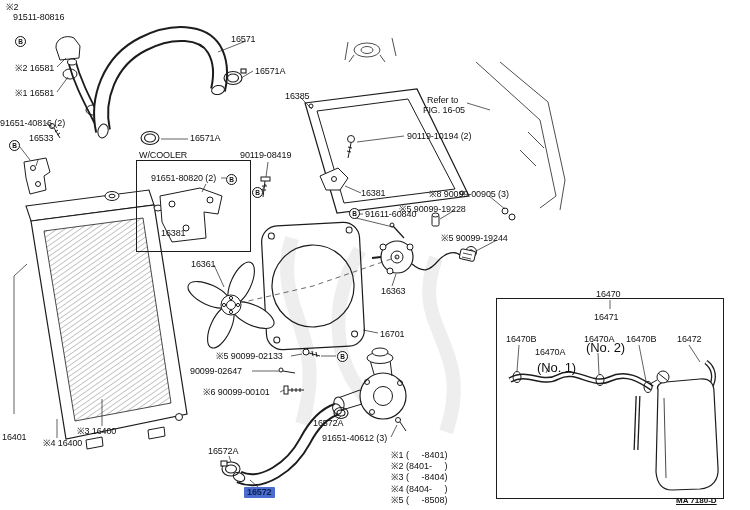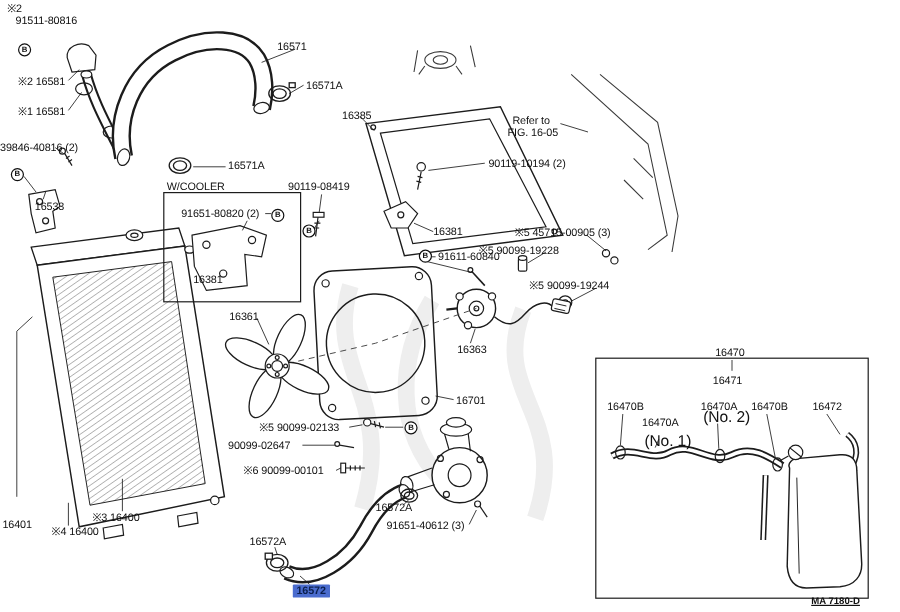--- a/index.html
+++ b/index.html
@@ -253,44 +253,44 @@
     <line x1="689" y1="345" x2="700" y2="362"></line>
     <line x1="610" y1="300" x2="610" y2="309"></line>
   </g>
 </svg>
 
 <div class="lbl" style="left:6px;top:3px">※2</div>
 <div class="lbl" style="left:13px;top:13px">91511-80816</div>
 <div class="cb" style="left:15px;top:36px">B</div>
 <div class="lbl" style="left:15px;top:64px">※2 16581</div>
 <div class="lbl" style="left:15px;top:89px">※1 16581</div>
-<div class="lbl" style="left:0px;top:119px">39846-40816 (2)</div>
+<div class="lbl" style="left:0px;top:119px">91651-40816 (2)</div>
 <div class="cb" style="left:9px;top:140px">B</div>
-<div class="lbl" style="left:29px;top:168px">16533</div>
+<div class="lbl" style="left:29px;top:134px">16533</div>
 
 <div class="lbl" style="left:231px;top:35px">16571</div>
 <div class="lbl" style="left:255px;top:67px">16571A</div>
 <div class="lbl" style="left:190px;top:134px">16571A</div>
 
 <div class="lbl" style="left:139px;top:151px">W/COOLER</div>
 <div class="lbl" style="left:151px;top:174px">91651-80820 (2)</div>
 <div class="cb" style="left:226px;top:174px">B</div>
 <div class="lbl" style="left:161px;top:229px">16381</div>
 
 <div class="lbl" style="left:285px;top:92px">16385</div>
 <div class="lbl" style="left:427px;top:96px">Refer to</div>
 <div class="lbl" style="left:423px;top:106px">FIG. 16-05</div>
 <div class="lbl" style="left:407px;top:132px">90119-10194 (2)</div>
 <div class="lbl" style="left:240px;top:151px">90119-08419</div>
 <div class="cb" style="left:252px;top:187px">B</div>
 
 <div class="lbl" style="left:361px;top:189px">16381</div>
 <div class="cb" style="left:349px;top:208px">B</div>
 <div class="lbl" style="left:365px;top:210px">91611-60840</div>
-<div class="lbl" style="left:429px;top:190px">※5 45715-00905 (3)</div>
+<div class="lbl" style="left:429px;top:190px">※8 90099-00905 (3)</div>
 <div class="lbl" style="left:399px;top:205px">※5 90099-19228</div>
 <div class="lbl" style="left:441px;top:234px">※5 90099-19244</div>
 
 <div class="lbl" style="left:191px;top:260px">16361</div>
 <div class="lbl" style="left:381px;top:287px">16363</div>
 <div class="lbl" style="left:380px;top:330px">16701</div>
 
 <div class="lbl" style="left:216px;top:352px">※5 90099-02133</div>
 <div class="cb" style="left:337px;top:351px">B</div>
 <div class="lbl" style="left:190px;top:367px">90099-02647</div>
@@ -308,16 +308,23 @@
 <div class="lbl" style="left:596px;top:290px">16470</div>
 <div class="lbl" style="left:594px;top:313px">16471</div>
 <div class="lbl" style="left:506px;top:335px">16470B</div>
 <div class="lbl" style="left:584px;top:335px">16470A</div>
 <div class="lbl sm" style="left:586px;top:344px">(No. 2)</div>
 <div class="lbl" style="left:626px;top:335px">16470B</div>
 <div class="lbl" style="left:677px;top:335px">16472</div>
 <div class="lbl" style="left:535px;top:348px">16470A</div>
 <div class="lbl sm" style="left:537px;top:364px">(No. 1)</div>
 
+<div class="legend">
+  <div class="lg">※1 (     -8401)</div>
+  <div class="lg">※2 (8401-     )</div>
+  <div class="lg">※3 (     -8404)</div>
+  <div class="lg">※4 (8404-     )</div>
+  <div class="lg">※5 (     -8508)</div>
+</div>
 
 <div class="footer">MA 7180-D</div>
 
 </div>
 
 </body></html>

